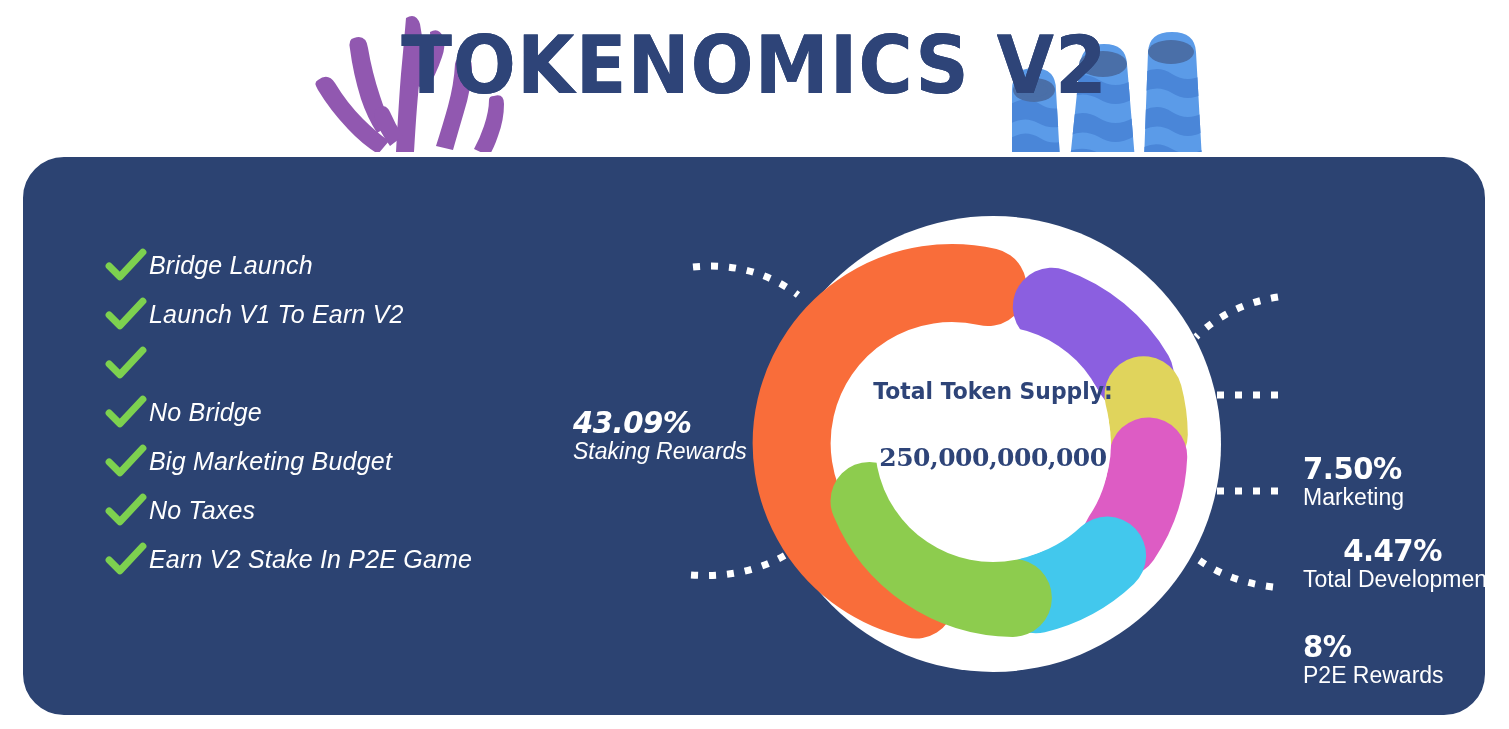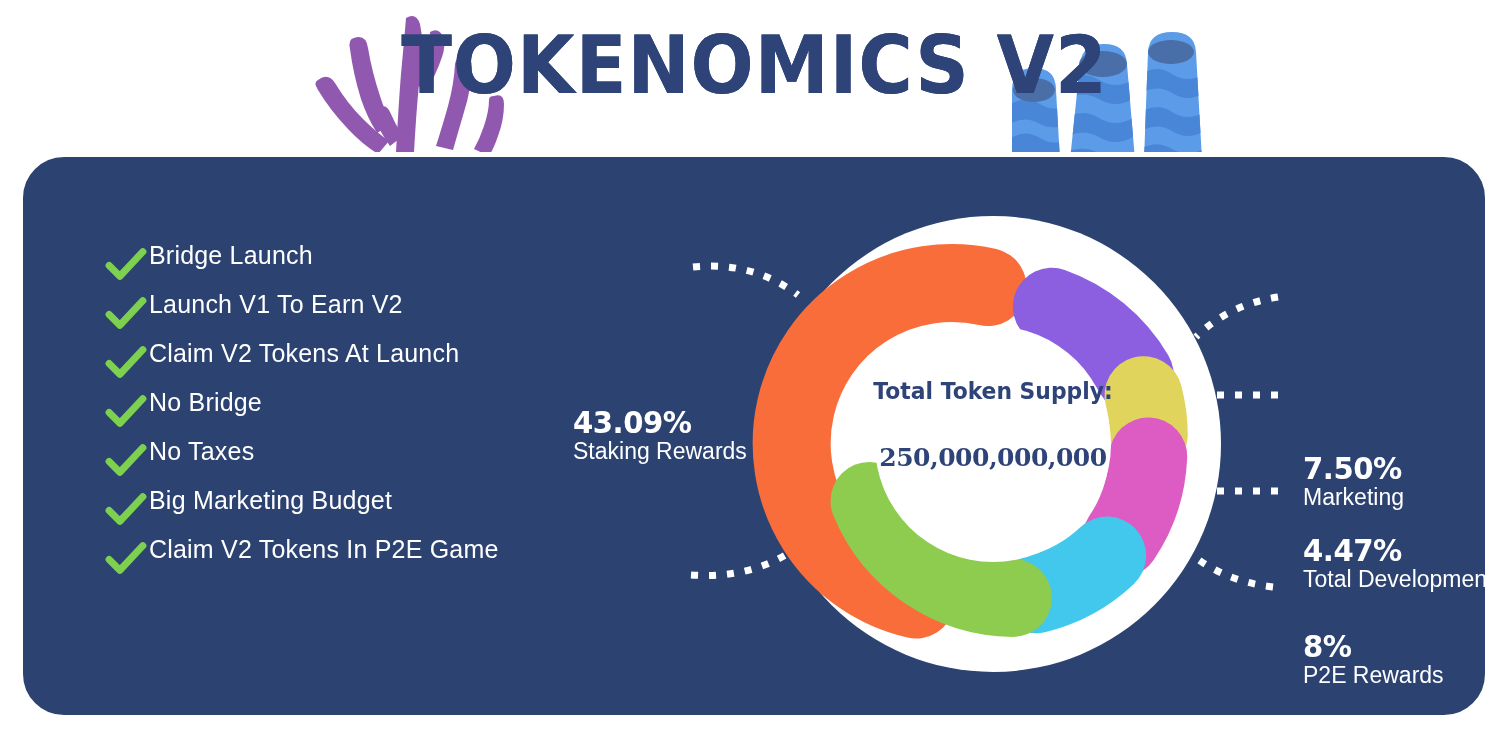--- a/index.html
+++ b/index.html
@@ -34,22 +34,23 @@
     position:absolute; left:18px; top:152px;
     width:1472px; height:568px;
     background:#2C4372;
     border:5px solid #ffffff;
     border-radius:46px;
   }
 
   
   .checklist { position:absolute; left:80px; top:84px; width:470px; }
   .check-row {
-    display:flex; 
+    display:flex; align-items:center;
     height:49px;
+    font-style:italic;
   }
   .check-icon { width:46px; flex:0 0 46px; display:block; }
   .check-label {
     color:#ffffff;
     font-size:25px;
     font-weight:500;
     letter-spacing:.2px;
     white-space:nowrap;
   }
 
@@ -94,24 +95,24 @@
   }
   .callout.right .pct { transform-origin:left center; }
   .callout .name {
     color:#ffffff;
     font-size:23px;
     font-weight:400;
     line-height:24px;
     white-space:nowrap;
   }
 
-  .cl-staking  { left:550px; top:248px; }
+  .cl-staking  { left:550px; top:248px;font-style:italic; }
   .cl-bridged  { left:548px; top:556px; }
   .cl-marketing{ left:1280px; top:286px;margin-top:8px; }
-  .cl-gamedev  { left:1280px; top:376px; }
+  .cl-gamedev  { left:1280px; top:376px;text-align:center; }
   .cl-p2e      { left:1280px; top:472px; }
   .cl-cex      { left:1280px; top:562px; }
 
   .leader { position:absolute; pointer-events:none; }
 </style>
 </head>
 <body>
 
 <div id="stage">
 
@@ -185,50 +186,49 @@
         <svg class="check-icon" viewBox="0 0 30 30">
             <path d="M4 15 l7 7 l15 -16" fill="none" stroke="#7DD14F" stroke-width="4.6" stroke-linecap="round" stroke-linejoin="round"></path>
           </svg>
         <span class="check-label">Launch V1 To Earn V2</span>
       </div>
 
       <div class="check-row">
         <svg class="check-icon" viewBox="0 0 30 30">
             <path d="M4 15 l7 7 l15 -16" fill="none" stroke="#7DD14F" stroke-width="4.6" stroke-linecap="round" stroke-linejoin="round"></path>
           </svg>
-        <span class="check-label">Claim V2 Tokens At Launch</span>
       </div>
 
       <div class="check-row">
         <svg class="check-icon" viewBox="0 0 30 30">
             <path d="M4 15 l7 7 l15 -16" fill="none" stroke="#7DD14F" stroke-width="4.6" stroke-linecap="round" stroke-linejoin="round"></path>
           </svg>
         <span class="check-label">No Bridge</span>
       </div>
 
       <div class="check-row">
         <svg class="check-icon" viewBox="0 0 30 30">
             <path d="M4 15 l7 7 l15 -16" fill="none" stroke="#7DD14F" stroke-width="4.6" stroke-linecap="round" stroke-linejoin="round"></path>
           </svg>
+        <span class="check-label">Big Marketing Budget</span>
+      </div>
+
+      <div class="check-row">
+        <svg class="check-icon" viewBox="0 0 30 30">
+            <path d="M4 15 l7 7 l15 -16" fill="none" stroke="#7DD14F" stroke-width="4.6" stroke-linecap="round" stroke-linejoin="round"></path>
+          </svg>
         <span class="check-label">No Taxes</span>
       </div>
 
-      <div class="check-row">
-        <svg class="check-icon" viewBox="0 0 30 30">
-            <path d="M4 15 l7 7 l15 -16" fill="none" stroke="#7DD14F" stroke-width="4.6" stroke-linecap="round" stroke-linejoin="round"></path>
-          </svg>
-        <span class="check-label">Big Marketing Budget</span>
-      </div>
-
-
-      <div class="check-row">
-        <svg class="check-icon" viewBox="0 0 30 30">
-            <path d="M4 15 l7 7 l15 -16" fill="none" stroke="#7DD14F" stroke-width="4.6" stroke-linecap="round" stroke-linejoin="round"></path>
-          </svg>
-        <span class="check-label">Claim V2 Tokens In P2E Game</span>
+
+      <div class="check-row">
+        <svg class="check-icon" viewBox="0 0 30 30">
+            <path d="M4 15 l7 7 l15 -16" fill="none" stroke="#7DD14F" stroke-width="4.6" stroke-linecap="round" stroke-linejoin="round"></path>
+          </svg>
+        <span class="check-label">Earn V2 Stake In P2E Game</span>
       </div>
     </div>
 
     <svg class="leader" style="left:0; top:0; width:1462px; height:558px;" viewBox="0 0 1462 558">
       <g stroke="#FFFFFF" stroke-width="7" stroke-linecap="butt" fill="none" stroke-dasharray="7 11">
         <path d="M670 110 q60 -6 105 28"></path>
         <path d="M668 418 q60 4 104 -26"></path>
         <path d="M1255 140 q-50 8 -82 40"></path>
         <path d="M1255 238 L1162 238"></path>
         <path d="M1255 334 L1162 334"></path>

